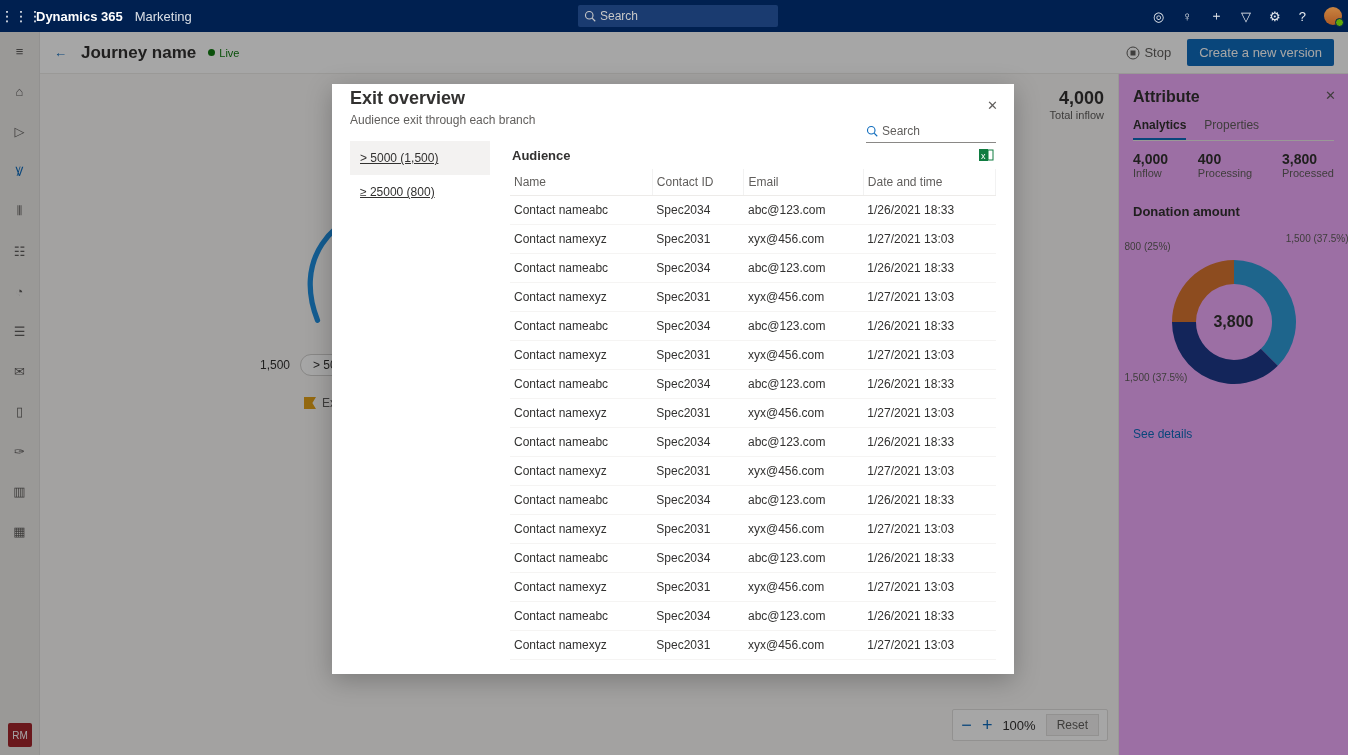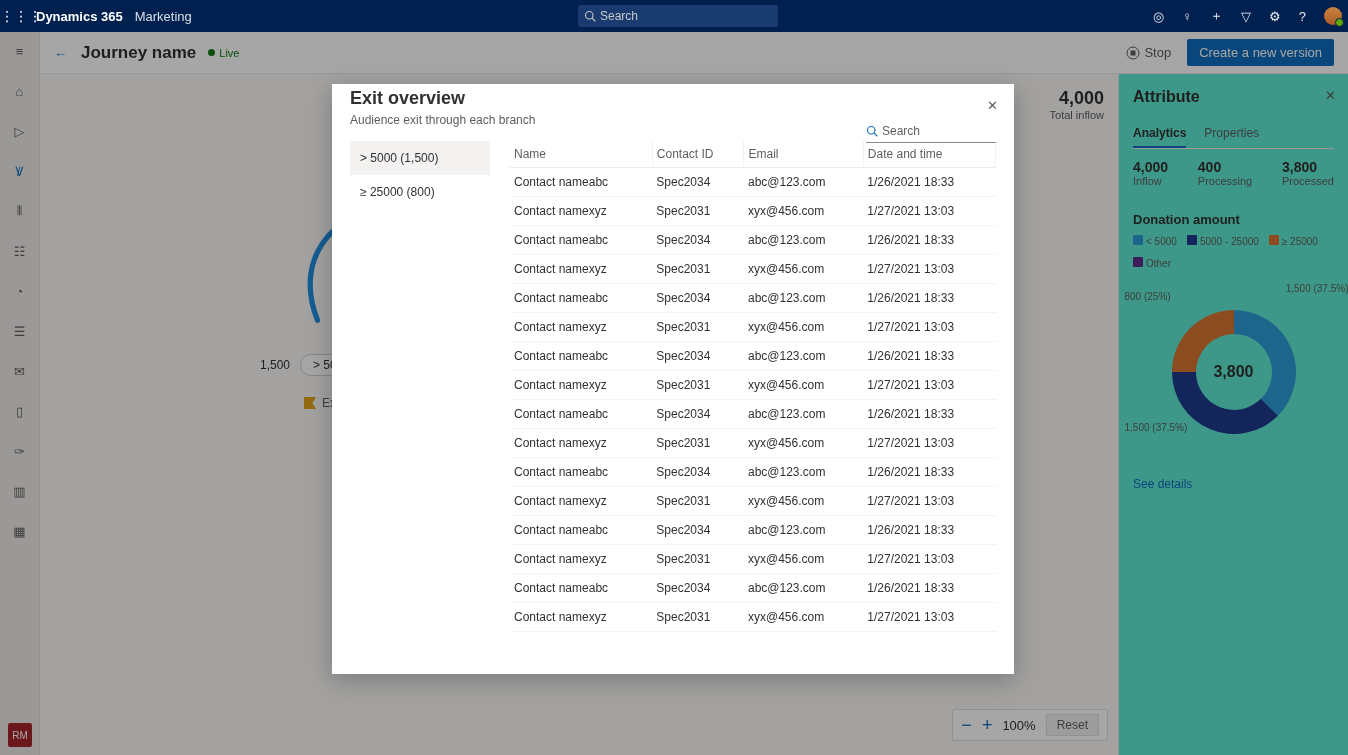--- a/index.html
+++ b/index.html
@@ -38,24 +38,24 @@
   .inflow-pill .n { font-size:18px; font-weight:600; }
   .inflow-pill .lbl { font-size:11px; color:#605e5c; }
   
   .curve { position:absolute; top:130px; left:220px; width:160px; height:120px; }
   .node5000 { position:absolute; top:280px; left:260px; background:#fff; border:1px solid #d2d0ce; border-radius:14px; padding:3px 12px; font-size:12px; }
   .node5000-lbl { position:absolute; top:284px; left:220px; font-size:12px; }
   .node-exit { position:absolute; top:322px; left:264px; font-size:12px; color:#605e5c; display:flex; align-items:center; gap:6px; }
   .flag { width:12px; height:12px; background:#e3a21a; clip-path: polygon(0 0,100% 0,70% 50%,100% 100%,0 100%); }
 
   
-  .sidepanel { position:absolute; top:74px; right:0; width:230px; bottom:0; background:#5eead4; border-left:1px solid #edebe9; padding:14px 14px; }
+  .sidepanel { position:absolute; top:74px; right:0; width:230px; bottom:0; background:#f0abfc; border-left:1px solid #edebe9; padding:14px 14px; }
   .sidepanel h2 { font-size:16px; margin:0; font-weight:600; }
   .sidepanel .closex { position:absolute; top:14px; right:12px; color:#605e5c; }
-  .tabs { display:flex; gap:18px; font-size:12px; margin-top:20px; border-bottom:1px solid #edebe9; }
+  .tabs { display:flex; gap:18px; font-size:12px; margin-top:12px; border-bottom:1px solid #edebe9; }
   .tab { padding-bottom:6px; color:#605e5c; }
   .tab.active { color:#323130; border-bottom:2px solid #0f6cbd; font-weight:600; }
   .metrics { display:flex; justify-content:space-between; margin-top:10px; font-size:11px; }
   .metrics .m .v { font-size:14px; font-weight:600; }
   .metrics .m .l { color:#605e5c; }
   .chartTitle { font-size:13px; font-weight:600; margin-top:25px; }
   .legend { display:flex; flex-wrap:wrap; gap:10px; margin-top:8px; font-size:10px; color:#605e5c; }
   .sw { width:10px; height:10px; display:inline-block; margin-right:3px; border-radius:1px; }
   .donut-wrap { position:relative; width:170px; height:170px; margin:18px auto 0; }
   .donut-center { position:absolute; inset:0; display:flex; align-items:center; justify-content:center; font-size:16px; font-weight:600; }
@@ -68,21 +68,21 @@
 
   
   .scrim { position:absolute; top:32px; left:0; right:0; bottom:0; background:rgba(0,0,0,0.35); }
   .modal { position:absolute; top:84px; left:332px; width:682px; height:590px; background:#fff; box-shadow:0 6px 24px rgba(0,0,0,.25); display:flex; flex-direction:column; }
   .modal-head { padding:4px 18px 6px; }
   .modal-head h3 { margin:0; font-size:18px; font-weight:600; }
   .modal-head .sub { font-size:12px; color:#605e5c; margin-top:4px; }
   .modal-close { position:absolute; top:14px; right:16px; color:#605e5c; }
   .modal-search { position:absolute; top:40px; right:18px; width:130px; border:none; border-bottom:1px solid #8a8886; display:flex; align-items:center; gap:4px; font-size:12px; padding-bottom:4px; color:#605e5c; }
   .modal-body { flex:1; display:flex; overflow:hidden; padding:8px 0 0 18px; }
-  .branchlist { width:150px; padding-right:10px; }
+  .branchlist { width:150px; padding-right:10px;text-decoration:underline; }
   .branchlist .bi { padding:10px 10px; font-size:12px; color:#323130; cursor:pointer; }
   .branchlist .bi.sel { background:#f3f2f1; }
   .audpane { flex:1; padding:0 18px 10px 10px; display:flex; flex-direction:column; }
   .aud-head { display:flex; align-items:center; justify-content:space-between; font-size:13px; font-weight:600; padding:6px 2px; }
   .aud-head .excel { color:#107c41; font-weight:normal; font-size:14px; }
   table.aud { width:100%; border-collapse:collapse; font-size:12px; }
   table.aud th { text-align:left; font-weight:400; color:#605e5c; border-bottom:1px solid #edebe9; padding:6px 4px; border-right:1px solid #f2f2f2; }
   table.aud td { padding:7px 4px; border-bottom:1px solid #f5f4f3; color:#323130; }
   .audscroll { overflow:auto; }
 
@@ -177,26 +177,20 @@
     <div class="m">
       <div class="v">400</div>
       <div class="l">Processing</div>
     </div>
     <div class="m">
       <div class="v">3,800</div>
       <div class="l">Processed</div>
     </div>
   </div>
   <div class="chartTitle">Donation amount</div>
-  <div class="legend" id="legend">
-      <span><span class="sw" style="background:#2f9bd8"></span>&lt; 5000</span>
-      <span><span class="sw" style="background:#1e3a8a"></span>5000 - 25000</span>
-      <span><span class="sw" style="background:#d97530"></span>≥ 25000</span>
-      <span><span class="sw" style="background:#5b2d90"></span>Other</span>
-    </div>
   <div class="donut-wrap">
     <svg id="donut" width="170" height="170" viewBox="0 0 170 170">
         <path d="M85 23 A62 62 0 0 1 128.84062043356596 128.84062043356596 L111.87005768508881 111.8700576850888 A38 38 0 0 0 85 47 Z" fill="#2f9bd8"></path>
         <path d="M128.84062043356596 128.84062043356596 A62 62 0 0 1 23 85.00000000000001 L47 85 A38 38 0 0 0 111.87005768508881 111.8700576850888 Z" fill="#1e3a8a"></path>
         <path d="M23 85.00000000000001 A62 62 0 0 1 84.99999999999999 23 L85 47 A38 38 0 0 0 47 85 Z" fill="#d97530"></path>
       </svg>
     <div class="donut-center">3,800</div>
     <div class="cl" style="top:-4px; right:-30px">1,500 (37.5%)</div>
     <div class="cl" style="top:4px; left:-24px">800 (25%)</div>
     <div class="cl" style="bottom:24px; left:-24px">1,500 (37.5%)</div>
@@ -224,20 +218,30 @@
         <line x1="11" y1="11" x2="15" y2="15" stroke="#0f6cbd" stroke-width="1.5"></line>
       </svg>
     <span>Search</span>
   </div>
   <div class="modal-body">
     <div class="branchlist" id="branchlist">
         <div class="bi sel">&gt; 5000 (1,500)</div>
         <div class="bi">≥ 25000 (800)</div>
       </div>
     <div class="audpane">
+      <div class="aud-head">
+        <span>Audience</span>
+        <span class="excel">
+          <svg width="16" height="16" viewBox="0 0 16 16">
+              <rect x="1" y="2" width="9" height="12" fill="#107c41"></rect>
+              <text x="3" y="12" font-size="9" fill="#fff" font-family="Arial">x</text>
+              <rect x="10" y="3" width="5" height="10" fill="none" stroke="#107c41"></rect>
+            </svg>
+        </span>
+      </div>
       <div class="audscroll">
         <table class="aud">
           <thead>
               <tr>
             <th>Name</th>
             <th>Contact ID</th>
             <th>Email</th>
             <th>Date and time</th>
           </tr>
             </thead>

